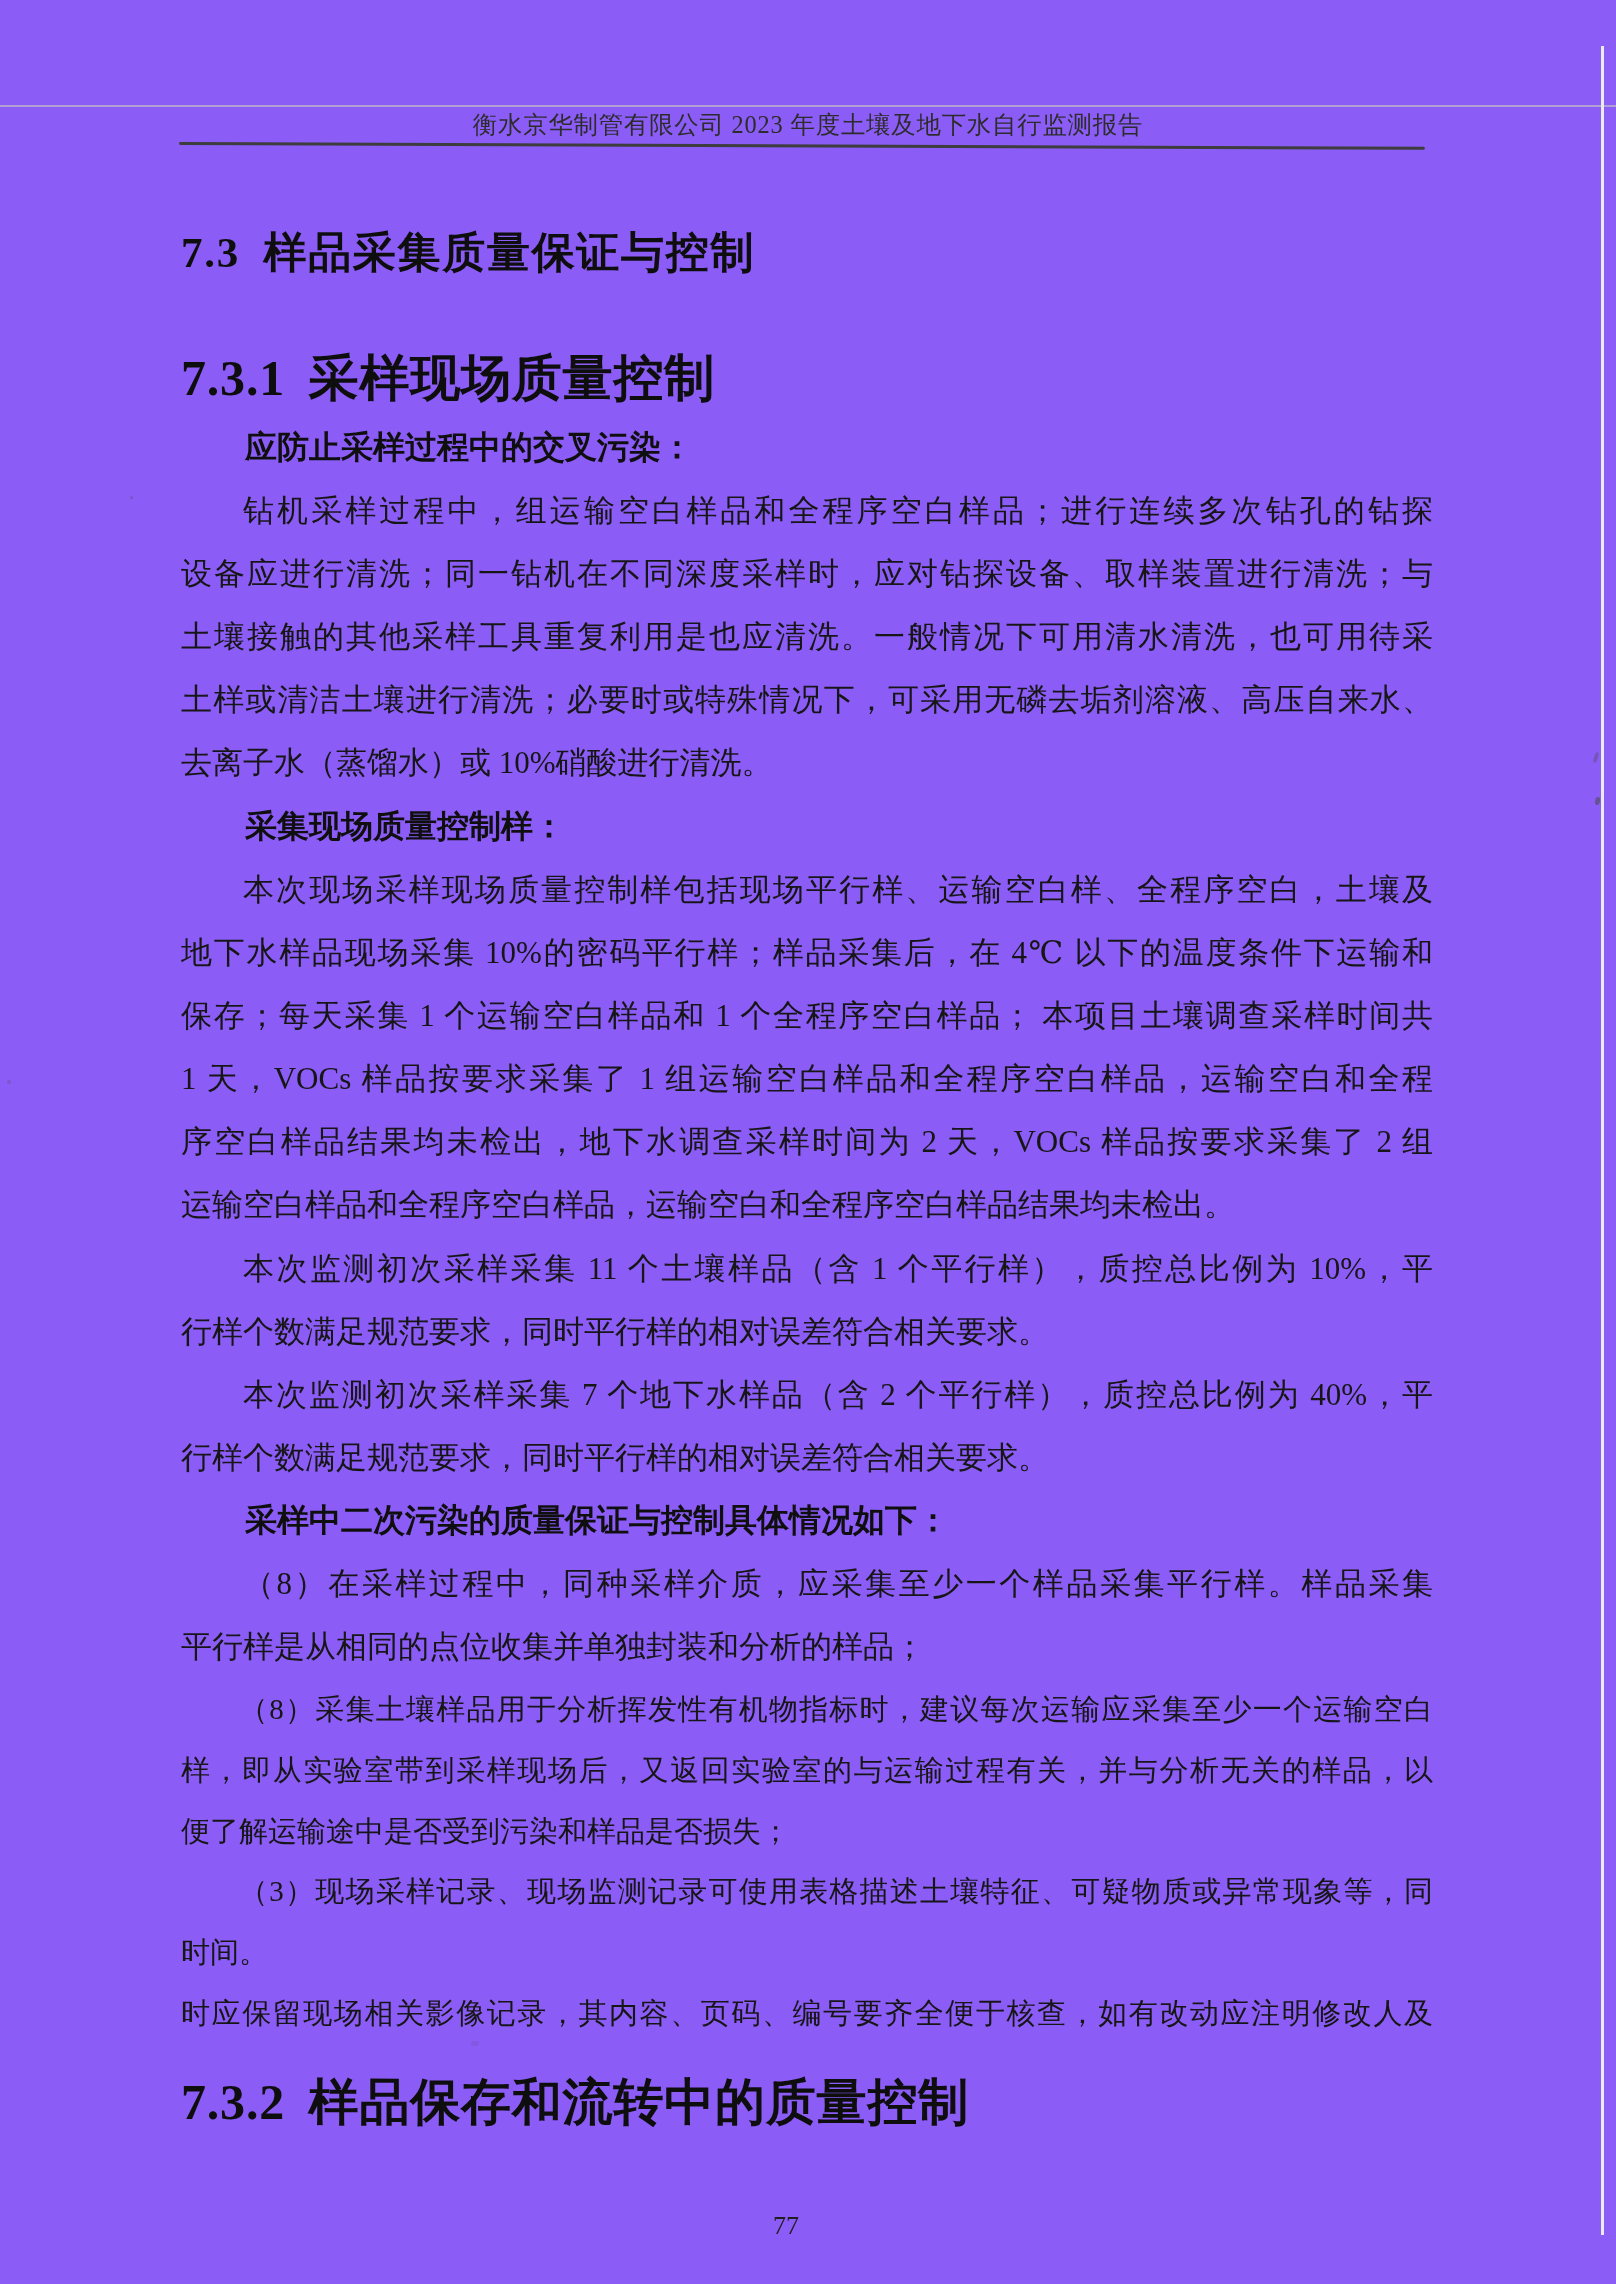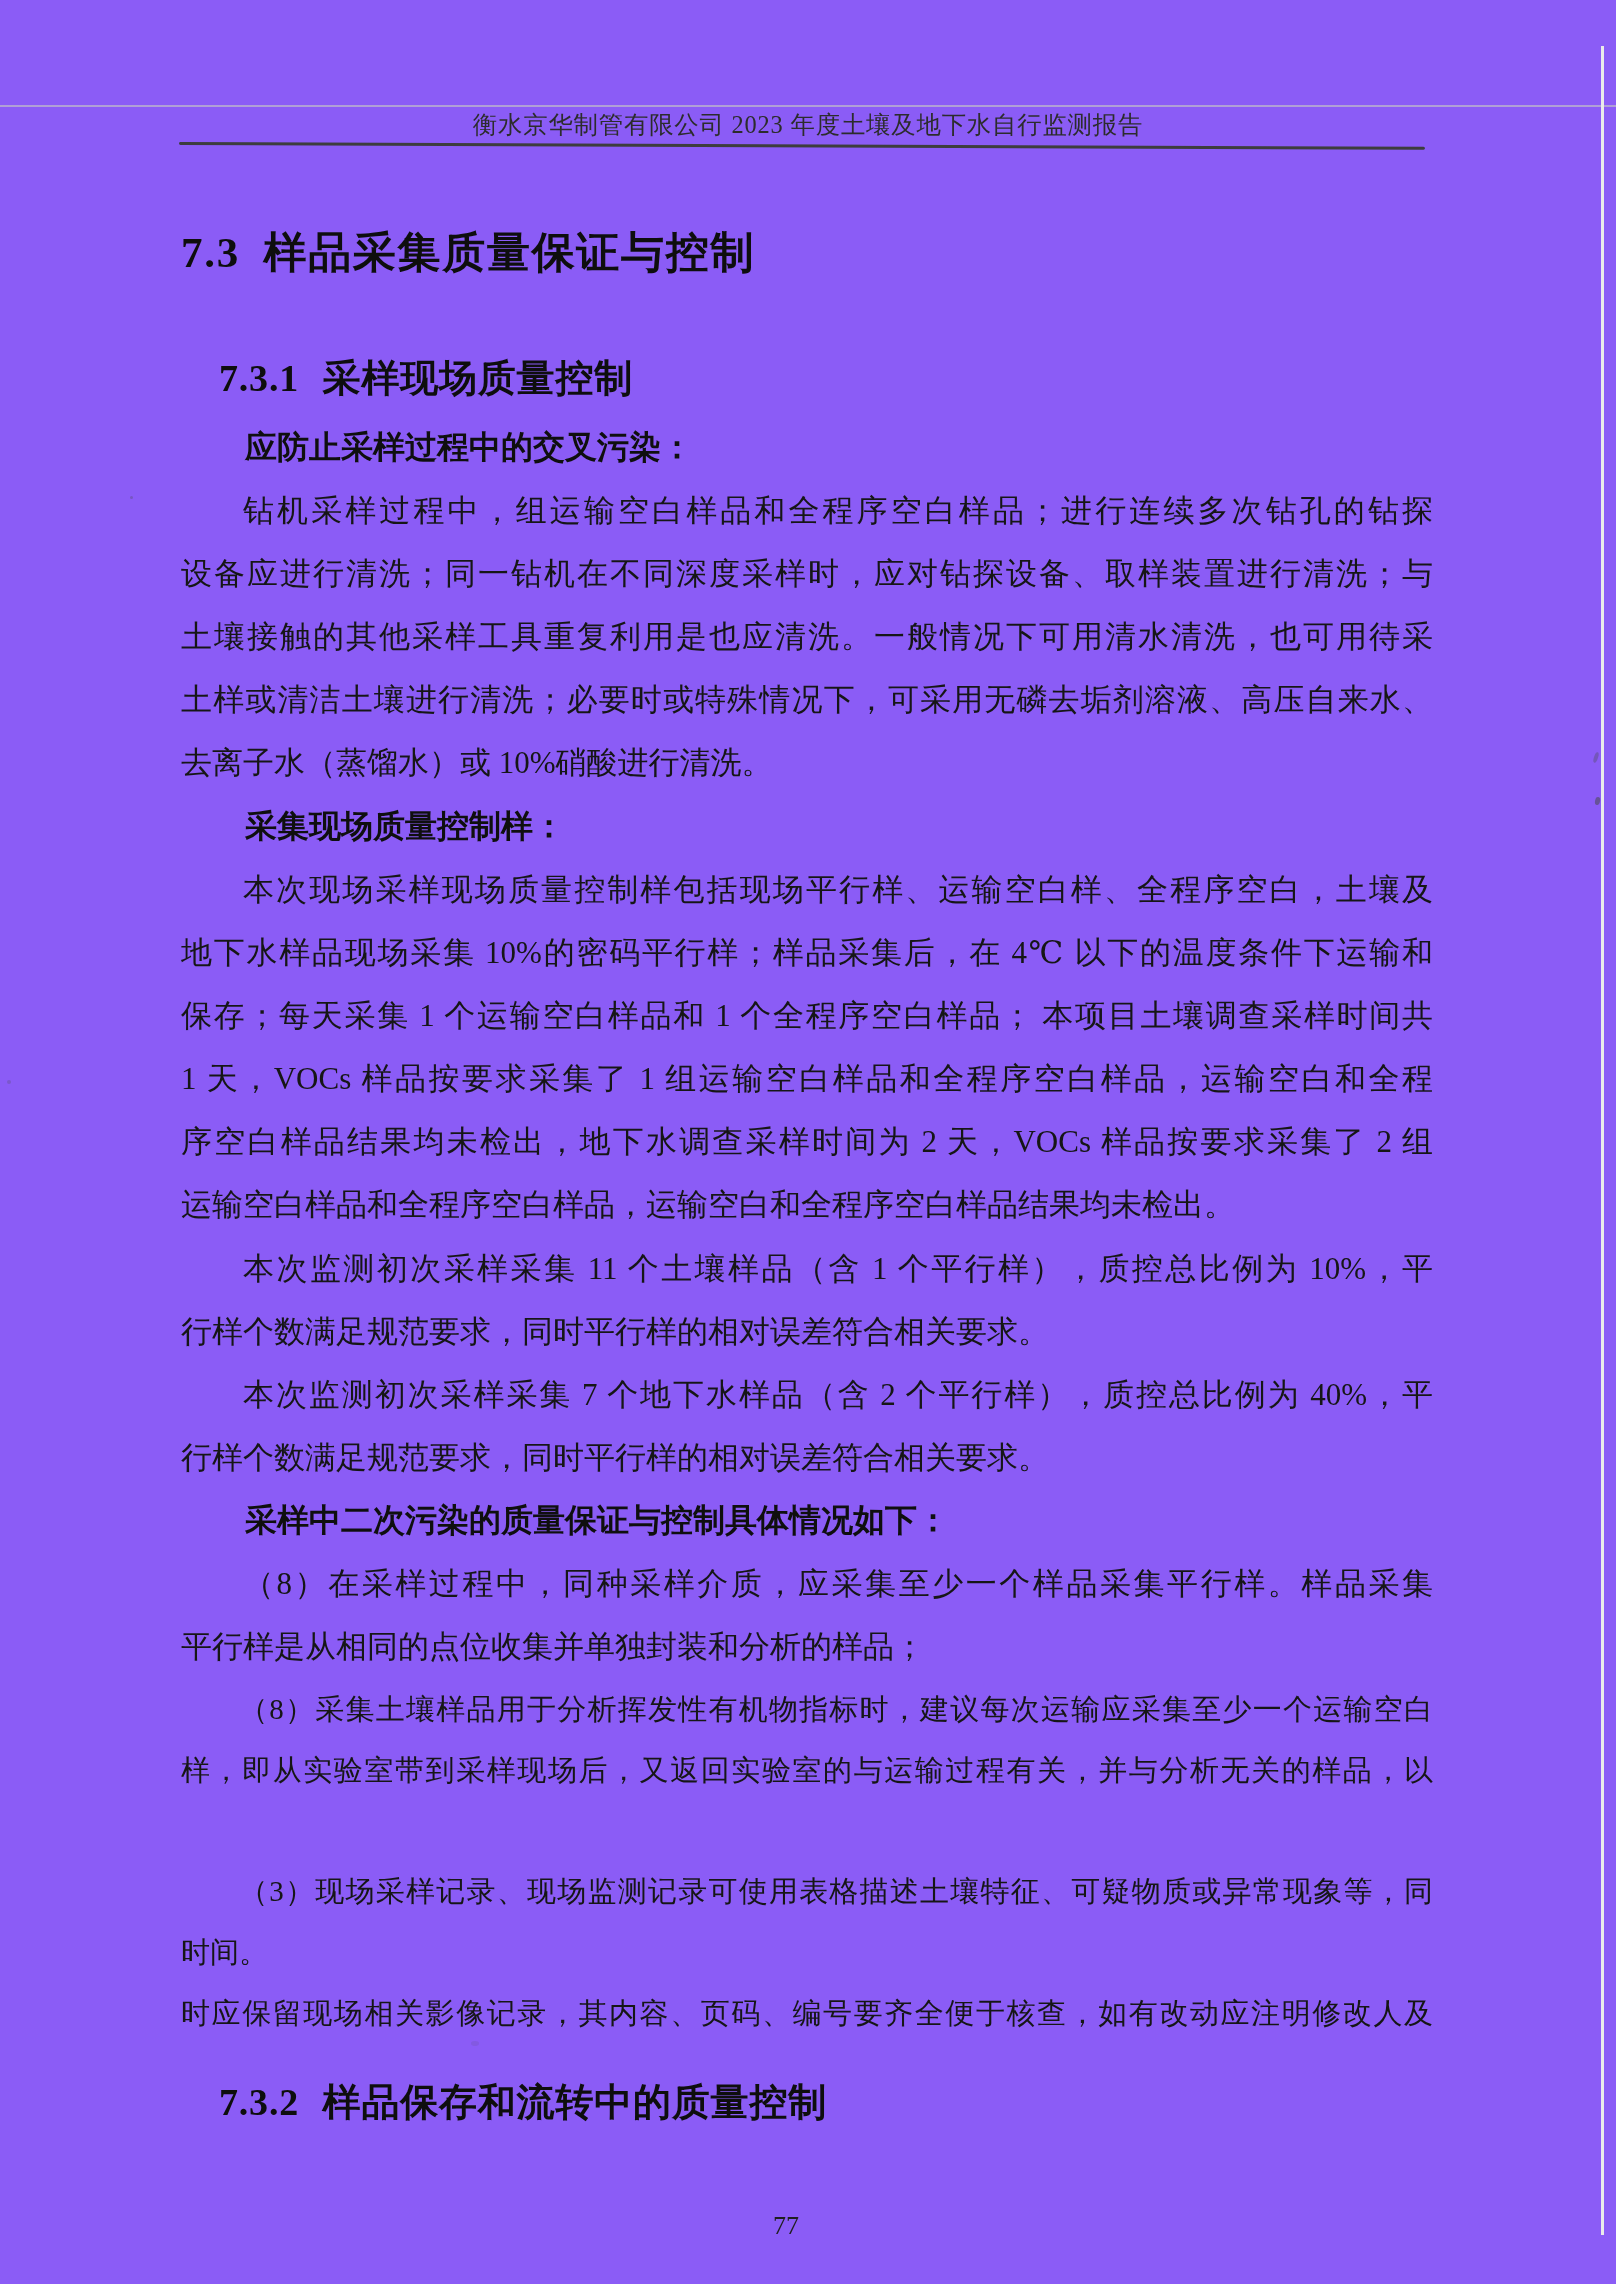--- a/index.html
+++ b/index.html
@@ -13,21 +13,21 @@
     position:absolute;left:0;top:109px;width:1616px;text-align:center;
     font-size:24.4px;line-height:32px;color:#2c2c2c;letter-spacing:0.8px;
   }
   .rule-dark{
     position:absolute;left:179px;top:142px;width:1246px;height:3.4px;background:#3d3d3d;
     border-radius:1.7px;transform:rotate(0.22deg);transform-origin:left center;
   }
   
   .h1,.h2{position:absolute;left:181px;font-weight:700;color:#0e0e0e;white-space:nowrap;}
   .h1{top:229px;font-size:43px;line-height:47px;letter-spacing:1.7px;}
-  .h2{font-size:38px;line-height:42px;letter-spacing:0.8px;margin-left:38px;}
+  .h2{font-size:50px;line-height:42px;letter-spacing:0.8px;}
   .h2.a{top:357px;}
   .h2.b{top:2081px;}
   .hnum{margin-right:23.6px;}
   
   .block{position:absolute;left:181px;width:1252px;color:#161616;}
   .block.lead{font-weight:700;text-indent:2em;white-space:nowrap;color:#0f0f0f;}
   .line{text-align:justify;}
   .line.first{text-indent:2em;}
   .line.full{text-align-last:justify;}
   
@@ -86,20 +86,21 @@
         <div class="line">行样个数满足规范要求，同时平行样的相对误差符合相关要求。</div>
       </div>
       <div class="block lead" style="top: 1489px; line-height: 63px; font-size: 32px;">采样中二次污染的质量保证与控制具体情况如下：</div>
       <div class="block para" style="top: 1552px; line-height: 63px; font-size: 31px;">
         <div class="line first full">（8）在采样过程中，同种采样介质，应采集至少一个样品采集平行样。样品采集</div>
         <div class="line">平行样是从相同的点位收集并单独封装和分析的样品；</div>
       </div>
       <div class="block para" style="top: 1679px; line-height: 61px; font-size: 29px;">
         <div class="line first full">（8）采集土壤样品用于分析挥发性有机物指标时，建议每次运输应采集至少一个运输空白</div>
         <div class="line full">样，即从实验室带到采样现场后，又返回实验室的与运输过程有关，并与分析无关的样品，以</div>
+        <div class="line">便了解运输途中是否受到污染和样品是否损失；</div>
       </div>
       <div class="block para" style="top: 1861px; line-height: 61px; font-size: 29px;">
         <div class="line first full">（3）现场采样记录、现场监测记录可使用表格描述土壤特征、可疑物质或异常现象等，同</div>
         <div class="line">时间。</div>
         <div class="line full">时应保留现场相关影像记录，其内容、页码、编号要齐全便于核查，如有改动应注明修改人及</div>
       </div>
     </div>
 
   <div class="h2 b">
     <span class="hnum">7.3.2</span><span>样品保存和流转中的质量控制</span>

